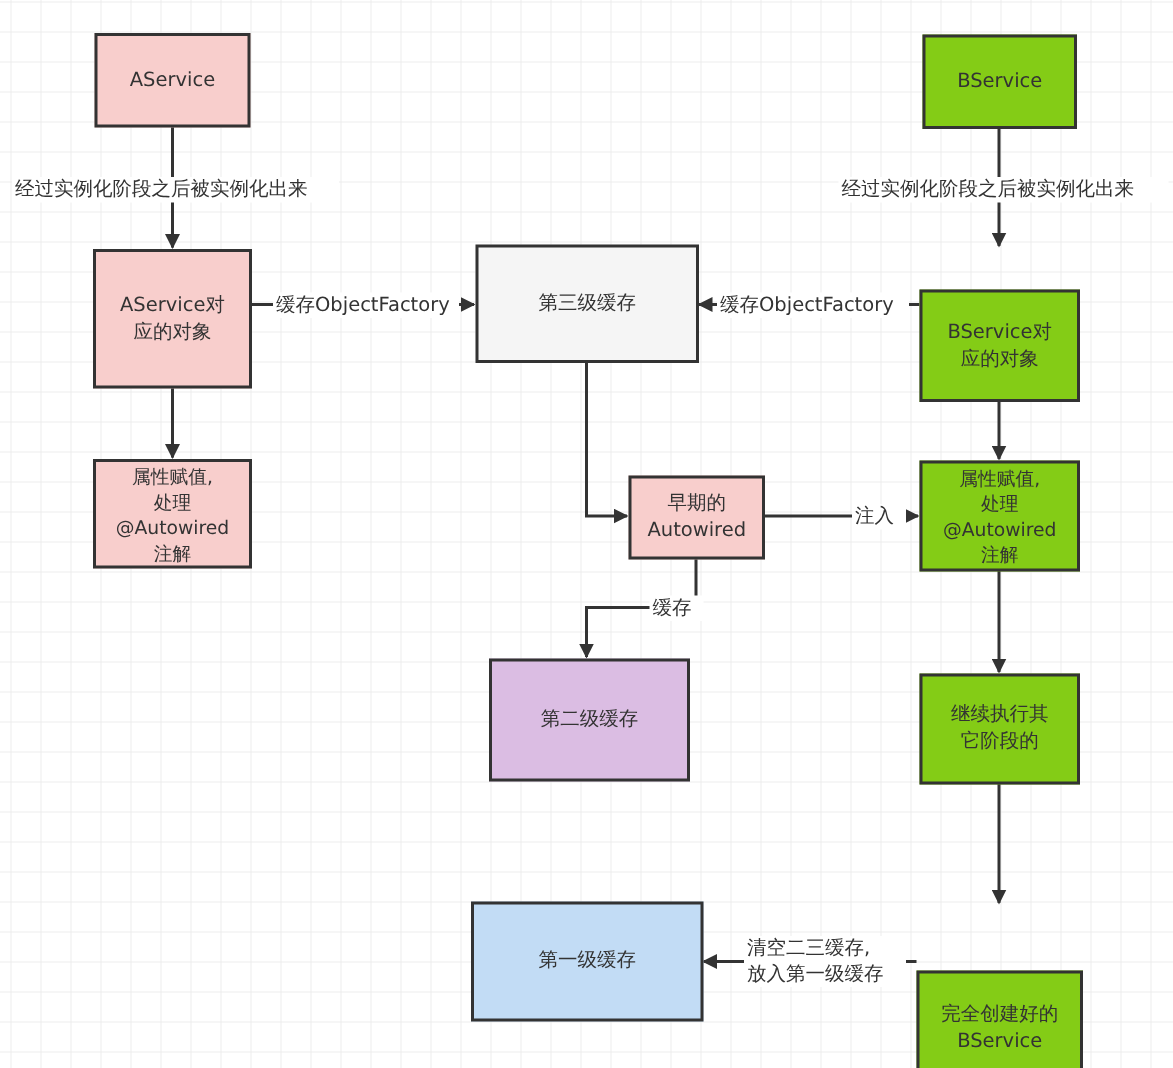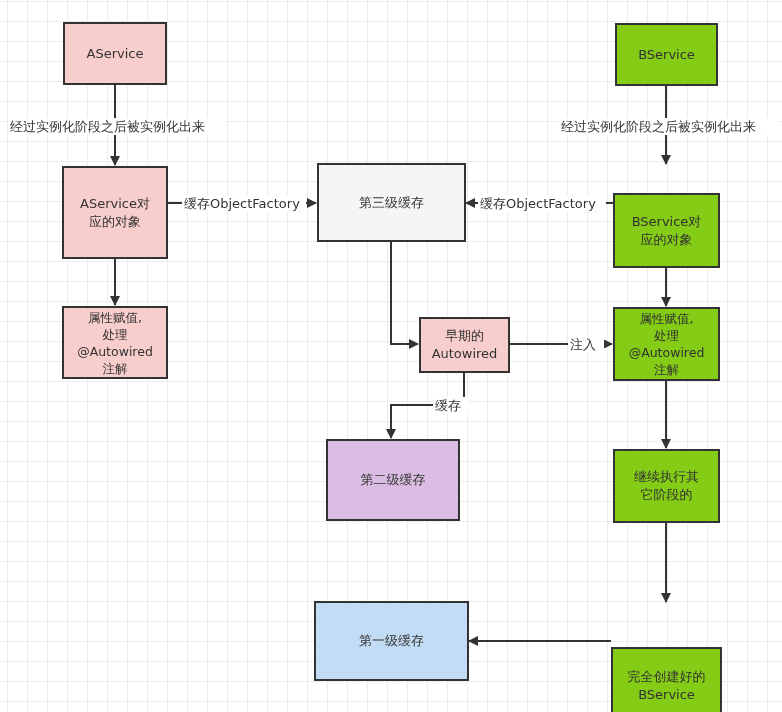--- a/index.html
+++ b/index.html
@@ -104,13 +104,15 @@
 
   <div class="node orange" style="left:611px;top:603px;width:111px;height:78px;margin-top:44px;">完全创建好的
 BService</div>
 
   <div class="elabel" style="left:8px;top:118px;width:214px;">经过实例化阶段之后被实例化出来</div>
   <div class="elabel" style="left:559px;top:118px;width:216px;">经过实例化阶段之后被实例化出来</div>
   <div class="elabel" style="left:182px;top:195px;width:120px;">缓存ObjectFactory</div>
   <div class="elabel" style="left:478px;top:195px;width:124px;">缓存ObjectFactory</div>
   <div class="elabel" style="left:568px;top:336px;width:32px;">注入</div>
   <div class="elabel" style="left:433px;top:397px;width:32px;">缓存</div>
+  <div class="elabel" style="left:496px;top:624px;width:104px;">清空二三缓存,
+放入第一级缓存</div>
 </div>
 
 </body></html>

